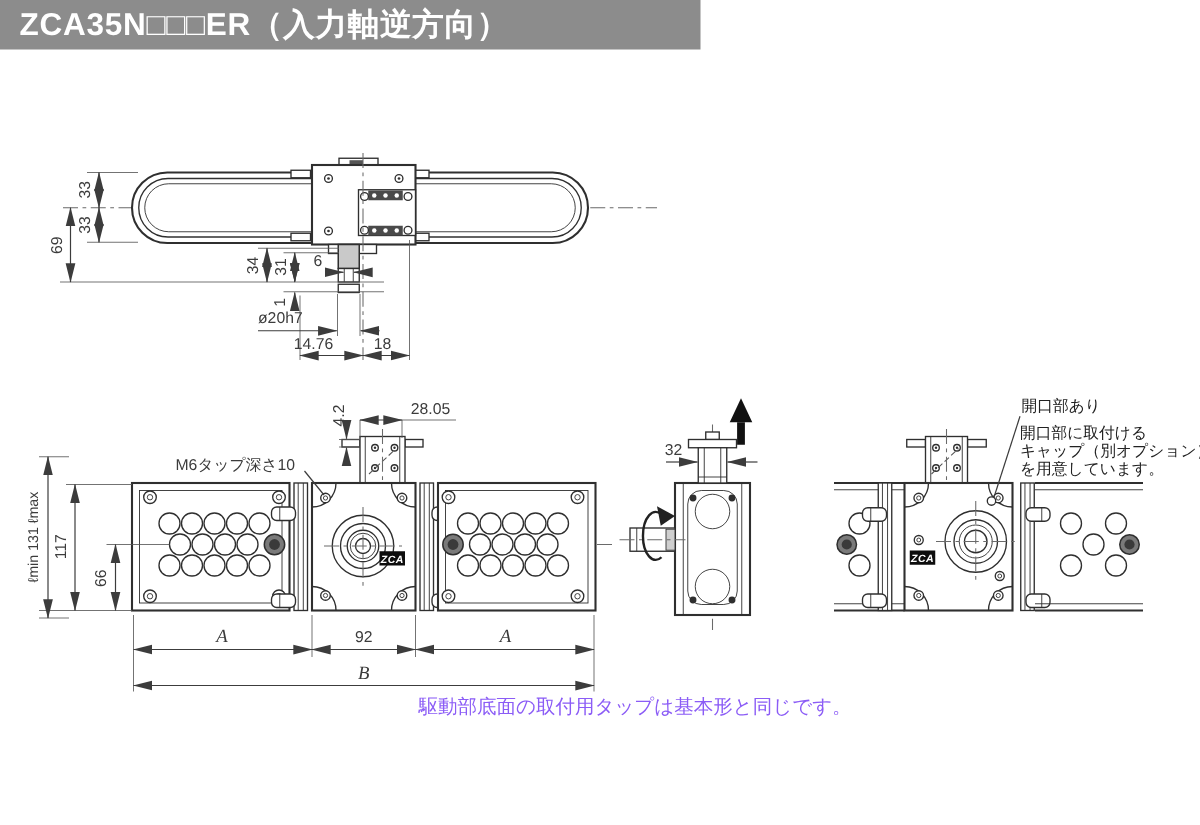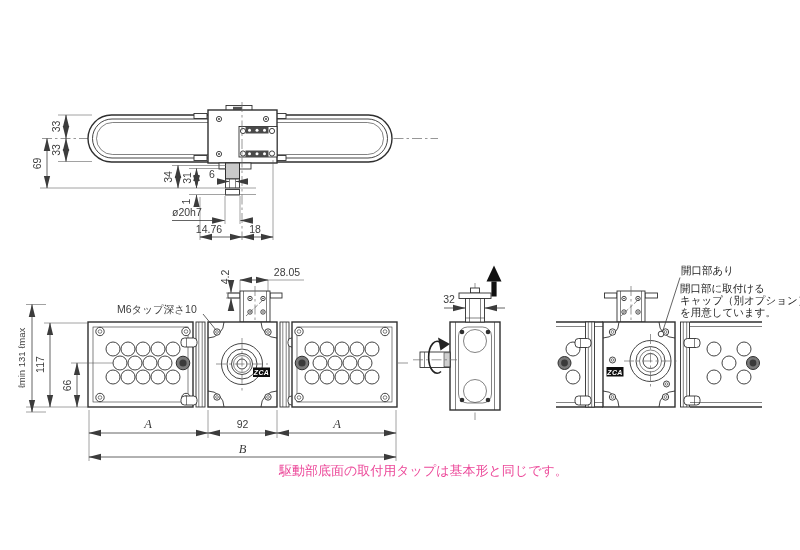--- a/index.html
+++ b/index.html
@@ -2,21 +2,21 @@
 <html><head>
 <meta charset="utf-8">
 <style>
   html,body{margin:0;padding:0;background:#fff;width:800px;height:550px;overflow:hidden;
     font-family:"Liberation Sans",sans-serif;}
   #stage{position:relative;width:800px;height:550px;}
   #titlebar{position:absolute;left:0;top:0;width:467px;height:33px;background:#8c8c8c;
     color:#fff;font-size:21px;font-weight:bold;line-height:33px;padding-left:13px;
     box-sizing:border-box;letter-spacing:0.5px;white-space:nowrap;}
   #drawing{position:absolute;left:0;top:0;}
-  #notes{position:absolute;left:279px;top:461px;color:#ec4899;font-size:13px;line-height:19.5px;white-space:nowrap;}
+  #notes{position:absolute;left:279px;top:461px;color:#8b5cf6;font-size:13px;line-height:19.5px;white-space:nowrap;}
   svg text{font-family:"Liberation Sans",sans-serif;fill:#3c3c3c;}
   .dimt{font-size:10.5px;}
   .dimt-s{font-size:9.5px;}
   .itl{font-family:"Liberation Serif",serif;font-style:italic;font-size:12.5px;}
   .callout{font-size:10.5px;fill:#222;}
   .badge-t{font-size:7px;font-weight:bold;font-style:italic;fill:#fff;letter-spacing:0.3px;}
   .o1{stroke:#2f2f2f;stroke-width:1.4;fill:none}
   .o1f{stroke:#2f2f2f;stroke-width:1.4;fill:#fff}
   .o2{stroke:#2f2f2f;stroke-width:0.9;fill:none}
   .o2f{stroke:#2f2f2f;stroke-width:0.9;fill:#fff}
@@ -24,20 +24,23 @@
   .dim{stroke:#3c3c3c;stroke-width:0.8;fill:none}
   .ext{stroke:#555;stroke-width:0.55;fill:none}
   .cl{stroke:#6a6a6a;stroke-width:0.7;fill:none;stroke-dasharray:10 3 2.5 3}
   .dsh{stroke:#555;stroke-width:0.7;fill:none;stroke-dasharray:4 2}
 </style>
 </head>
 <body>
 
 <div id="stage">
 
+  <div id="titlebar">
+    <span>ZCA35N□□□ER（入力軸逆方向）</span>
+  </div>
 
   <svg id="drawing" width="800" height="550" viewBox="0 0 800 550">
     <defs>
       <marker id="ar" viewBox="0 0 12 8" markerWidth="13" markerHeight="9" refX="11.5" refY="4" orient="auto-start-reverse" markerUnits="userSpaceOnUse">
         <path d="M0,1 L12,4 L0,7 Z" fill="#3c3c3c"></path>
       </marker>
     </defs>
 
     <g>
       <line class="cl" x1="42" y1="138.5" x2="438" y2="138.5"></line>

